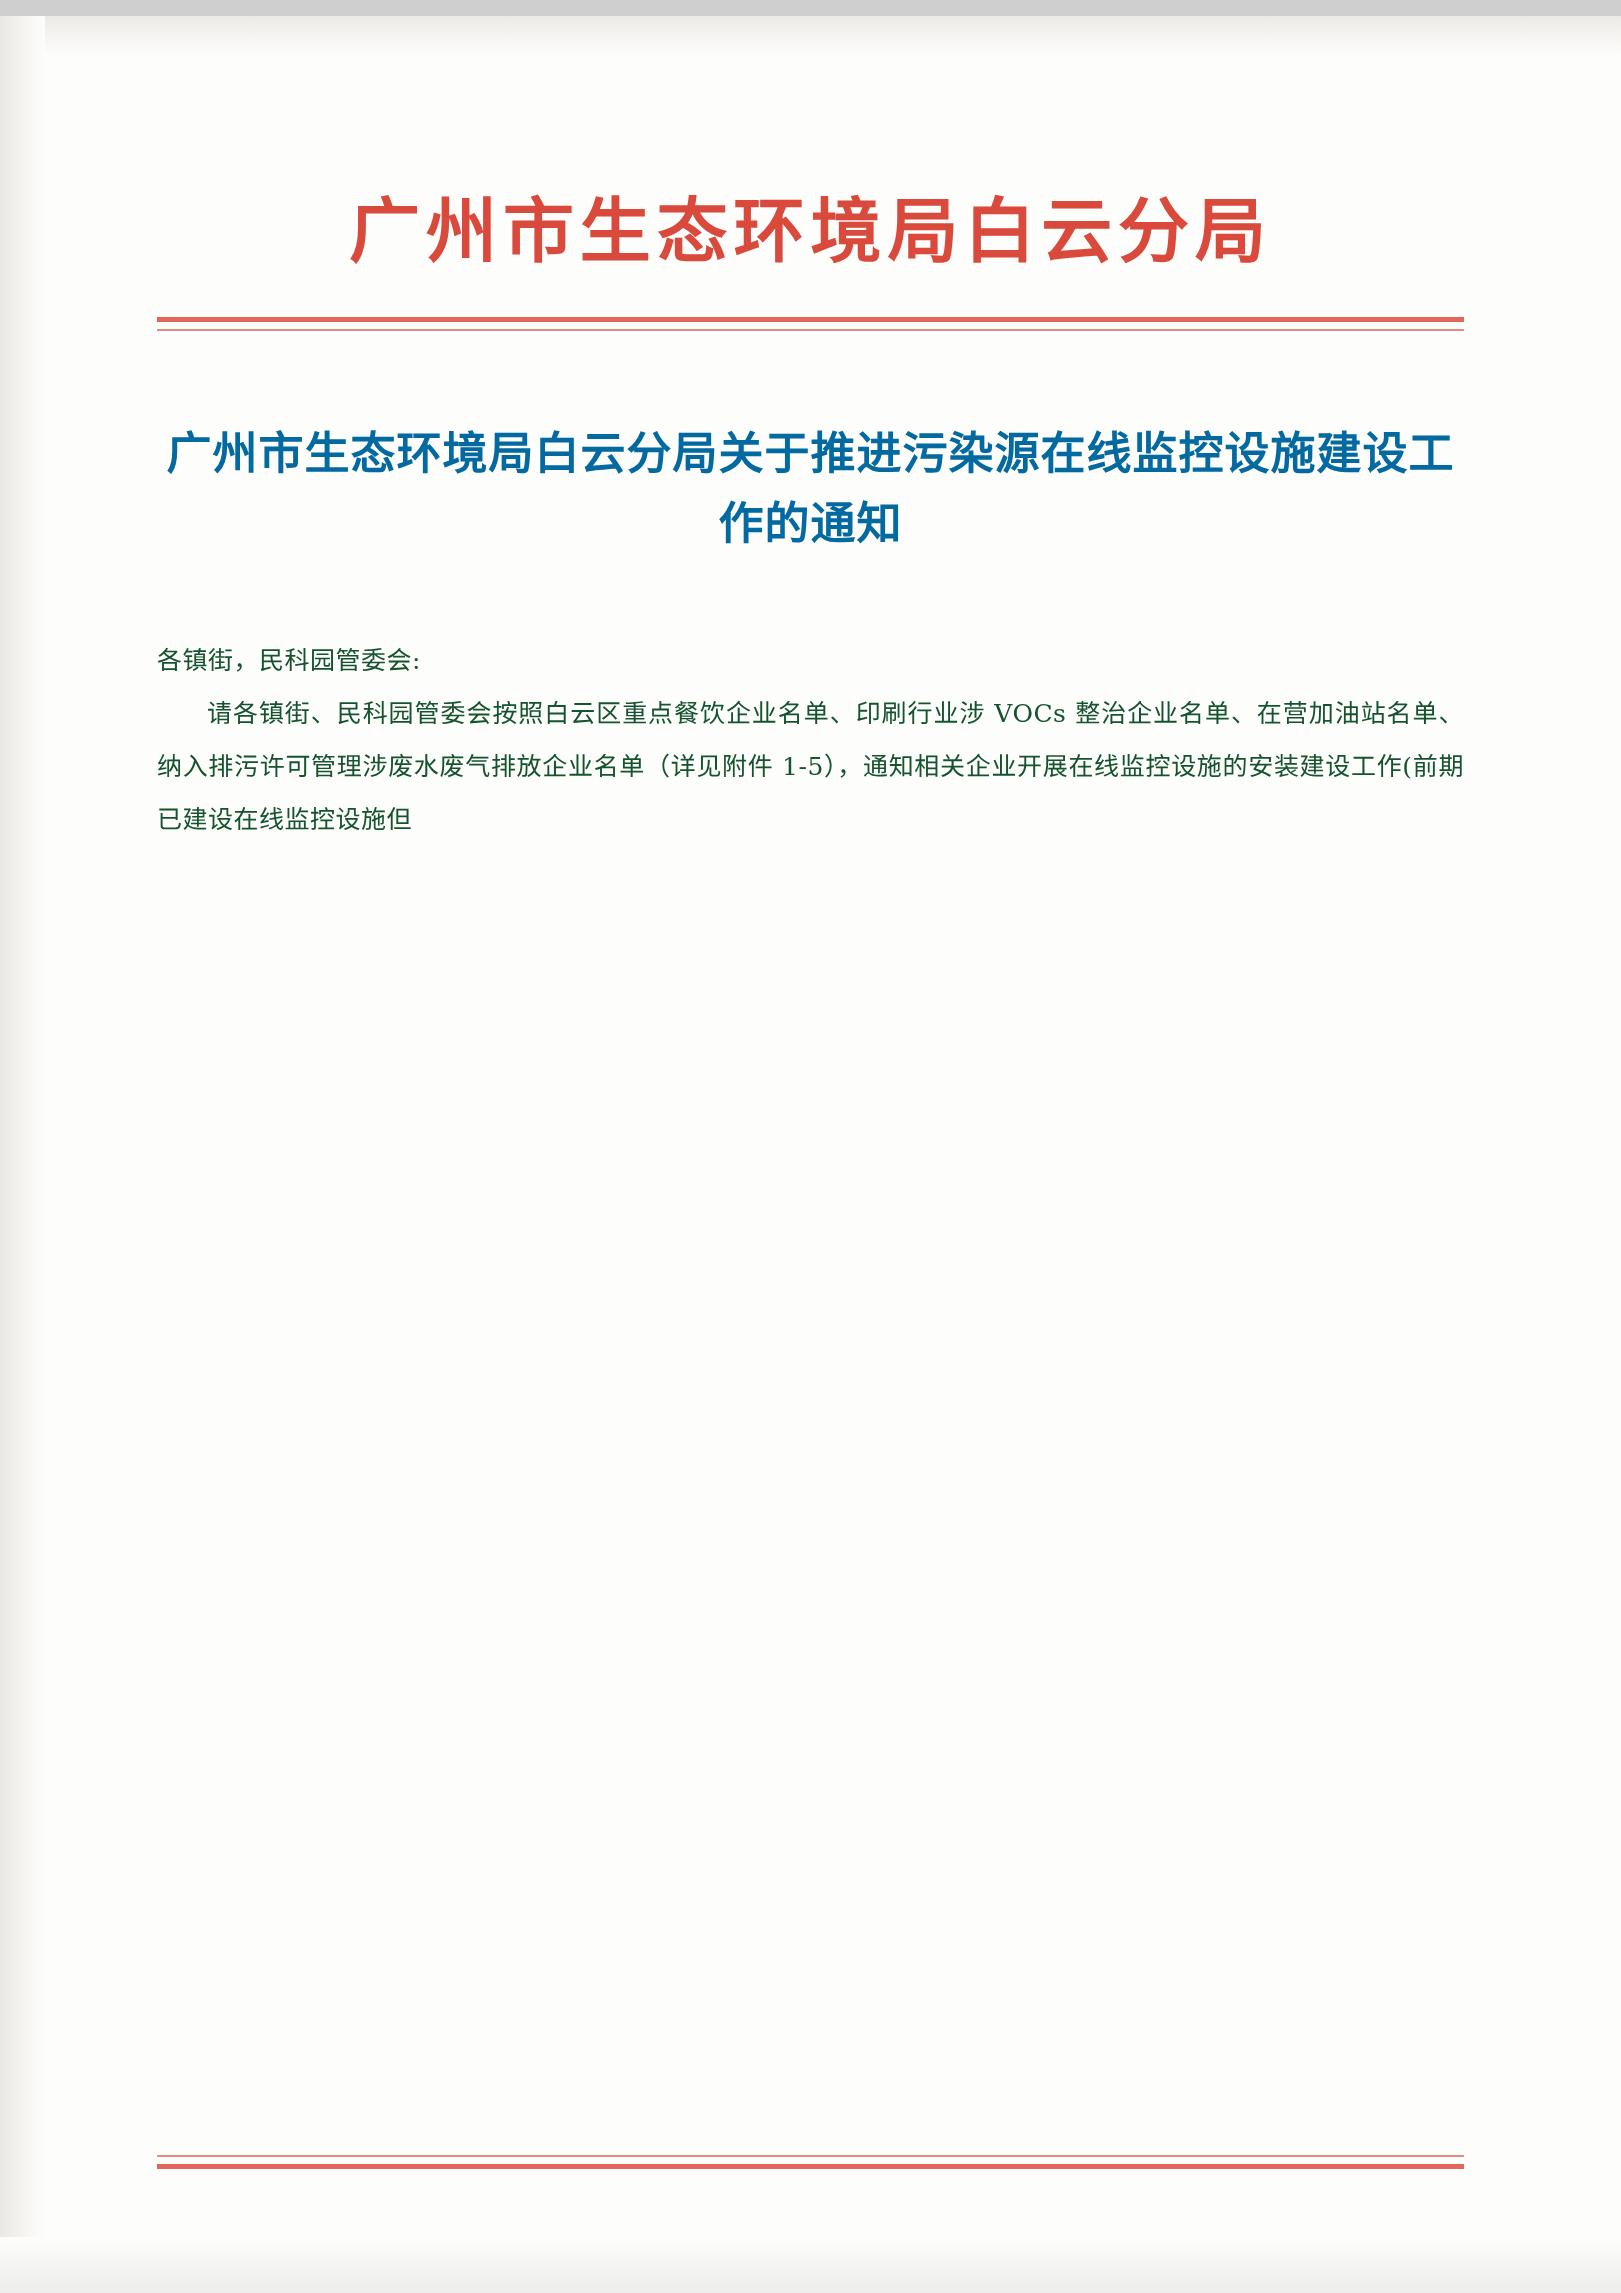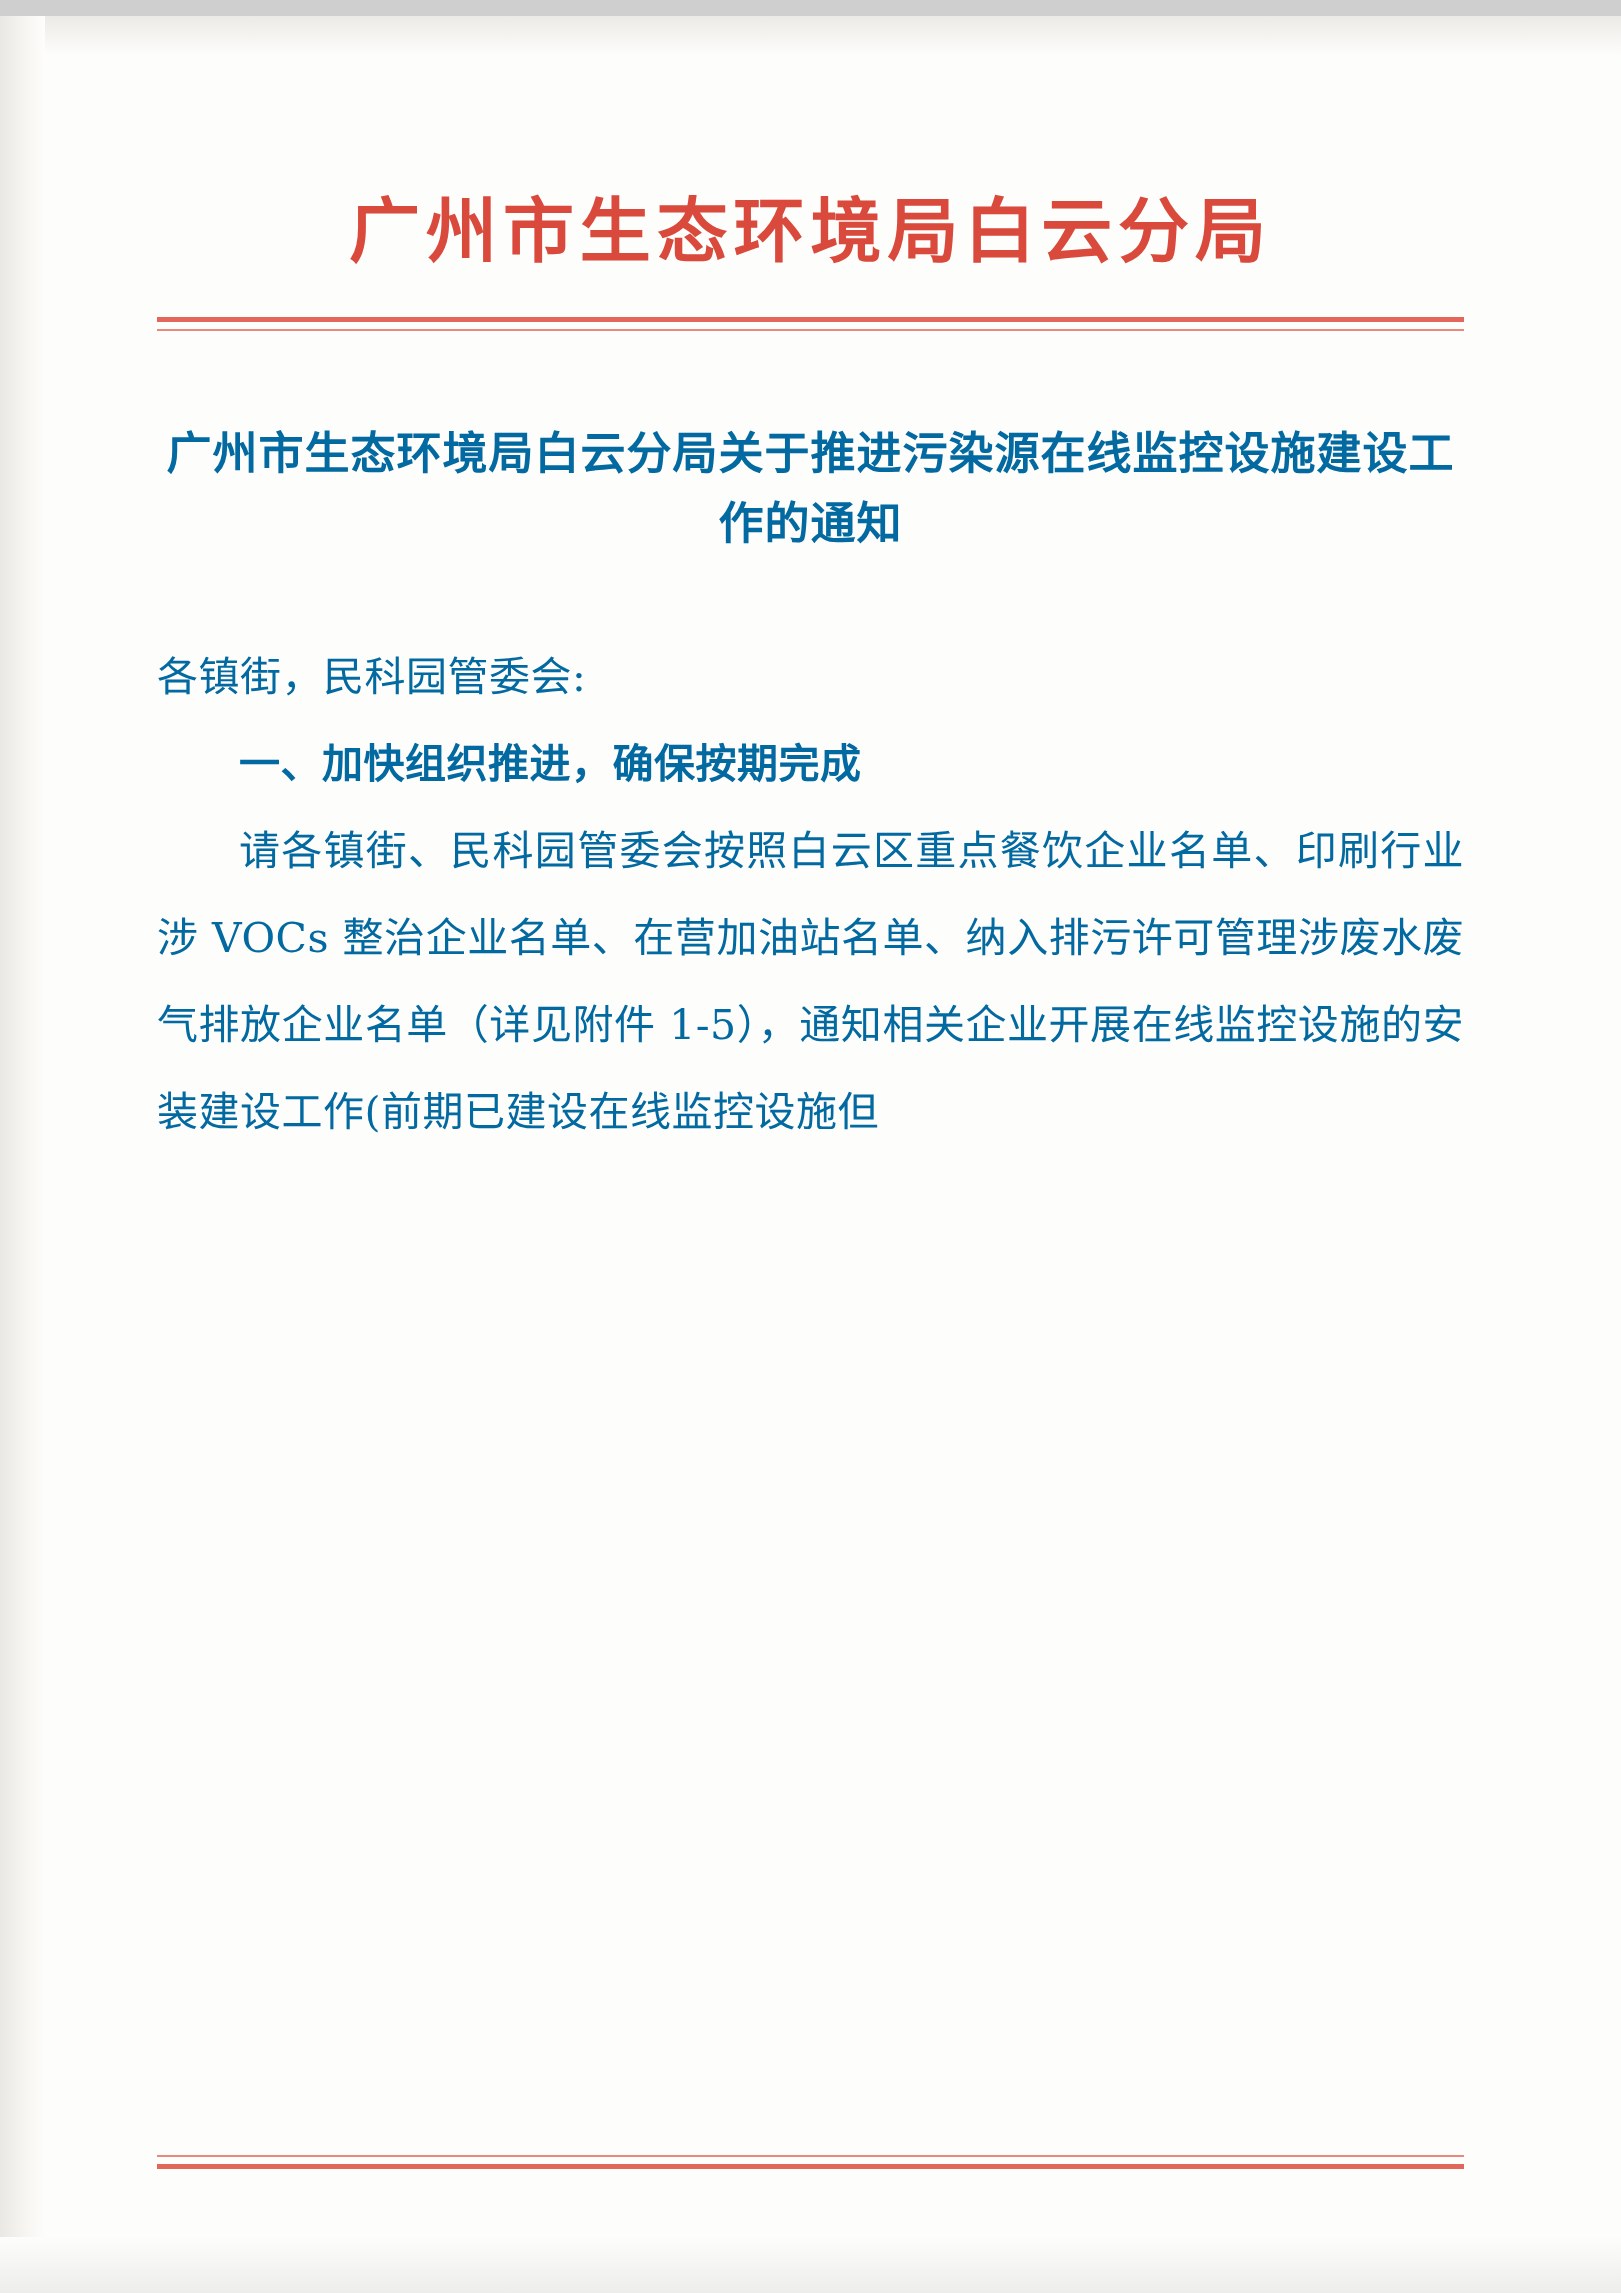--- a/index.html
+++ b/index.html
@@ -75,23 +75,23 @@
     margin-top: 88px;
     font-size: 45px;
     font-weight: bold;
     line-height: 1.55;
     color: #0369a1;
     letter-spacing: 1px;
   }
 
   .body-text {
     margin-top: 76px;
-    font-size: 41px;
+    font-size: 25px;
     line-height: 2.12;
-    color: #0369a1;
+    color: #14532d;
     text-align: justify;
     letter-spacing: 0.5px;
   }
   .body-text p {
     margin: 0;
   }
   .indent2 {
     text-indent: 2em;
   }
   .heading-inline {
@@ -131,21 +131,20 @@
 
     <div class="rule-group">
       <div class="rule-thick"></div>
       <div class="rule-thin"></div>
     </div>
 
     <div class="doc-title">广州市生态环境局白云分局关于推进污染源在线监控设施建设工作的通知</div>
 
     <div class="body-text">
       <p>各镇街，民科园管委会:</p>
-      <p class="heading-inline">一、加快组织推进，确保按期完成</p>
       <p class="indent2">请各镇街、民科园管委会按照白云区重点餐饮企业名单、印刷行业涉 VOCs 整治企业名单、在营加油站名单、纳入排污许可管理涉废水废气排放企业名单（详见附件 1-5），通知相关企业开展在线监控设施的安装建设工作(前期已建设在线监控设施但</p>
     </div>
   </div>
 
   <div class="footer-rule-group">
     <div class="footer-rule-thin"></div>
     <div class="footer-rule-thick"></div>
   </div>
 </div>
 

